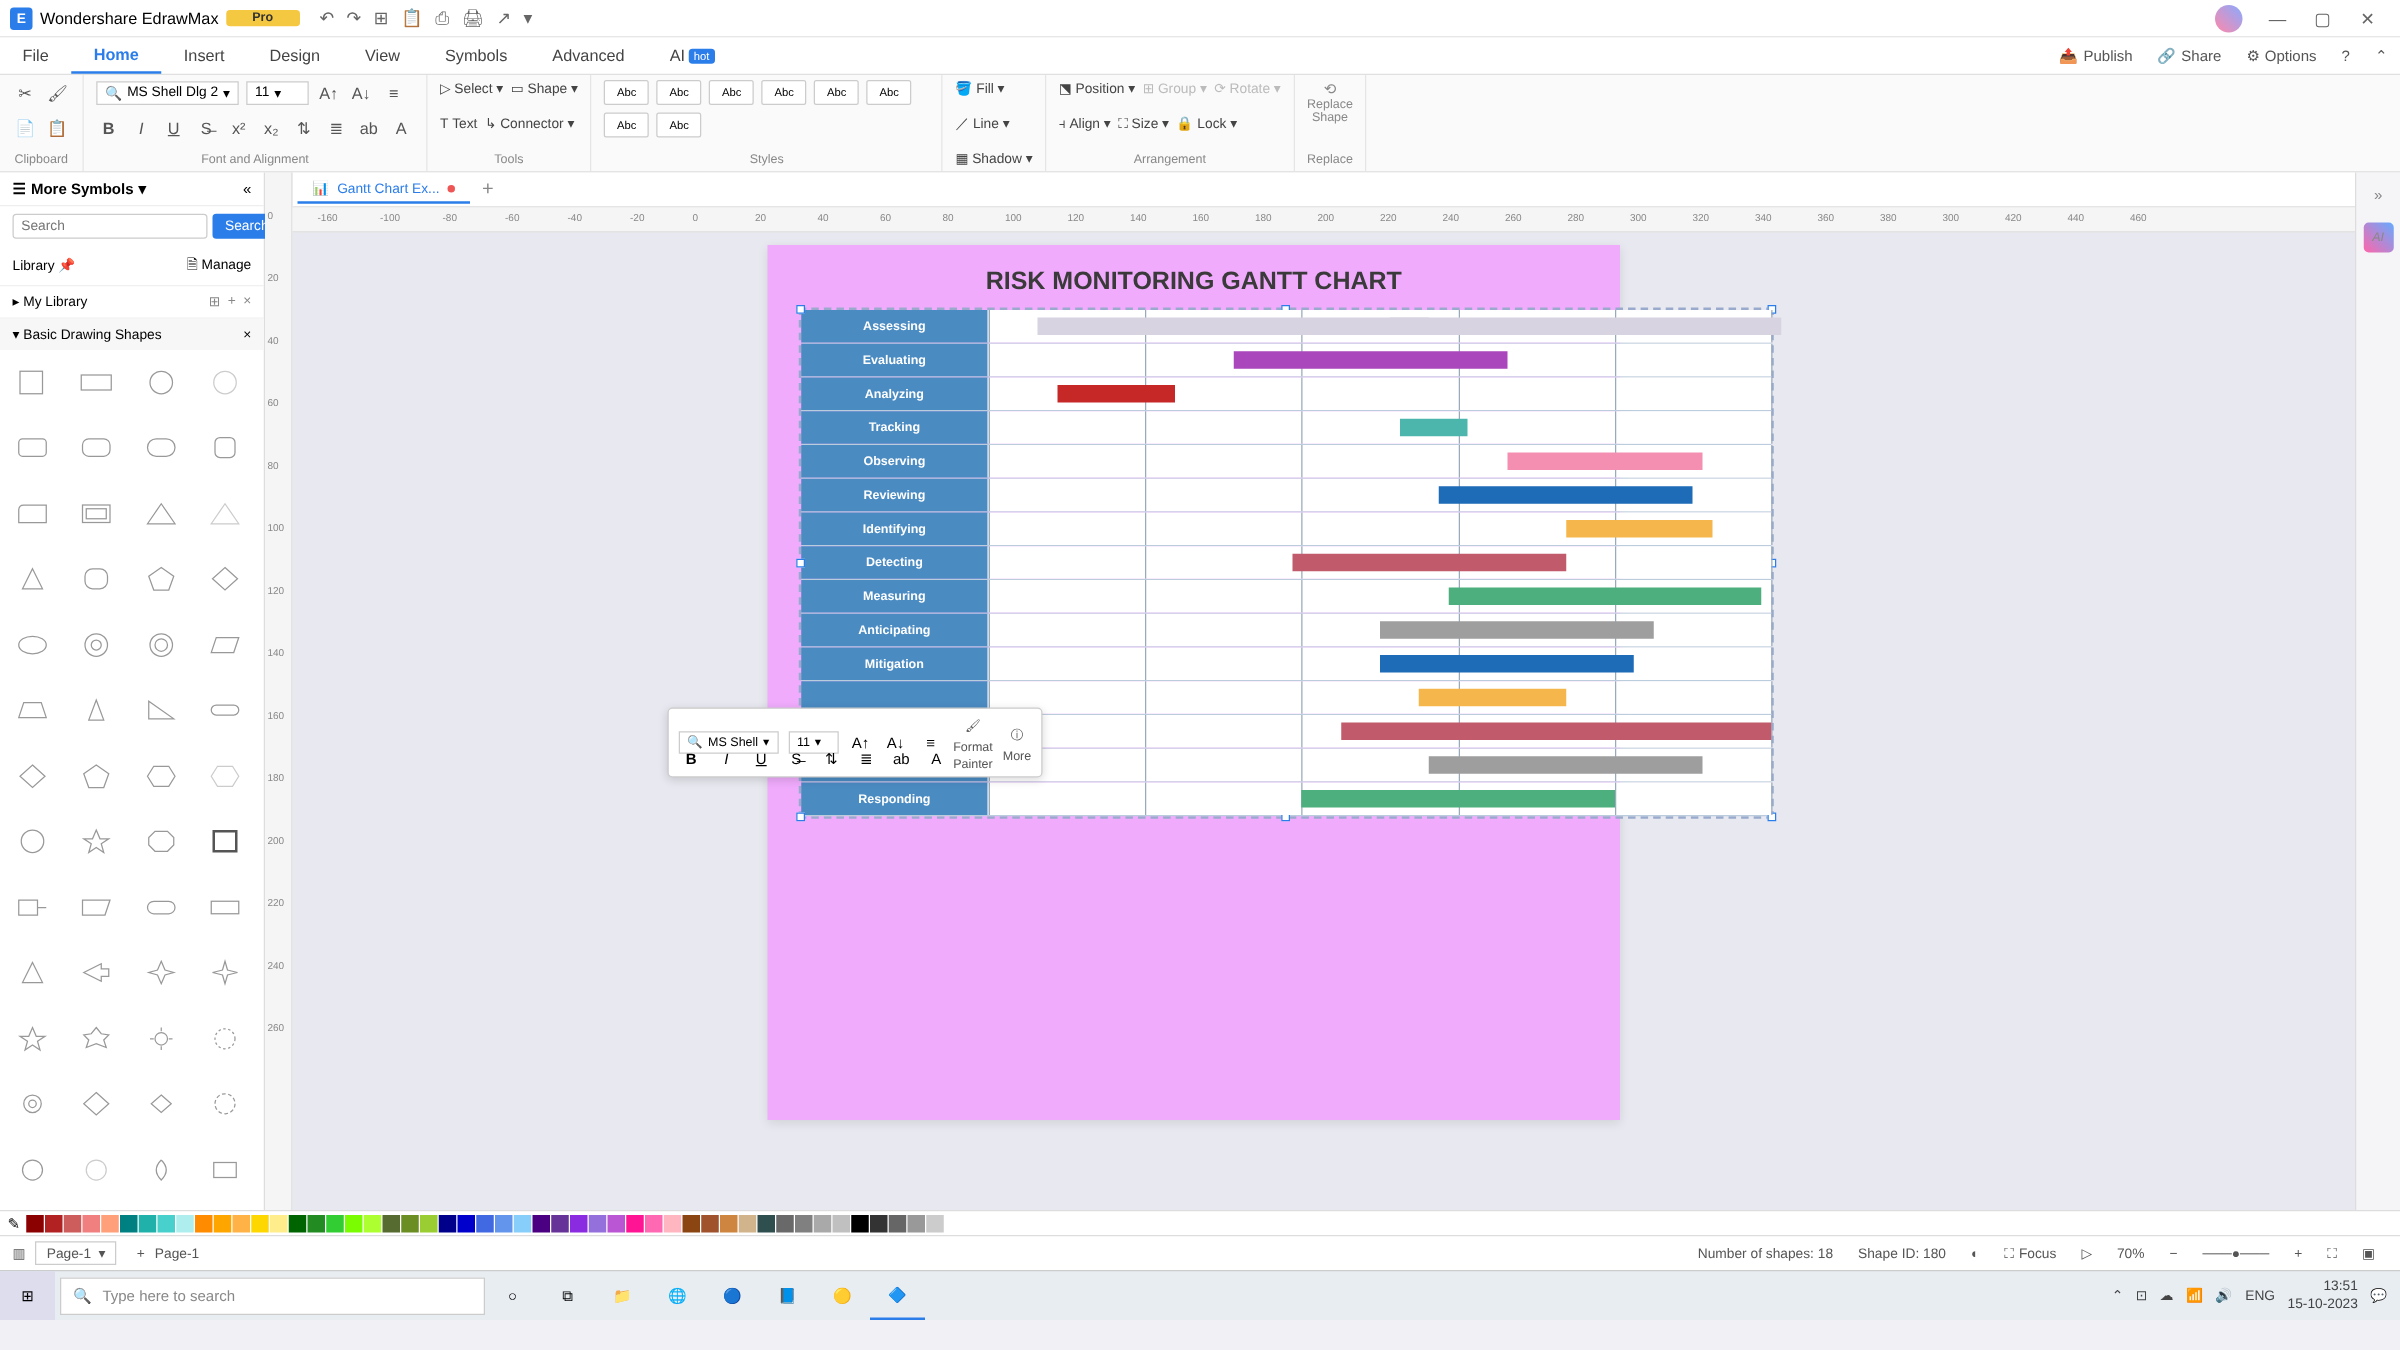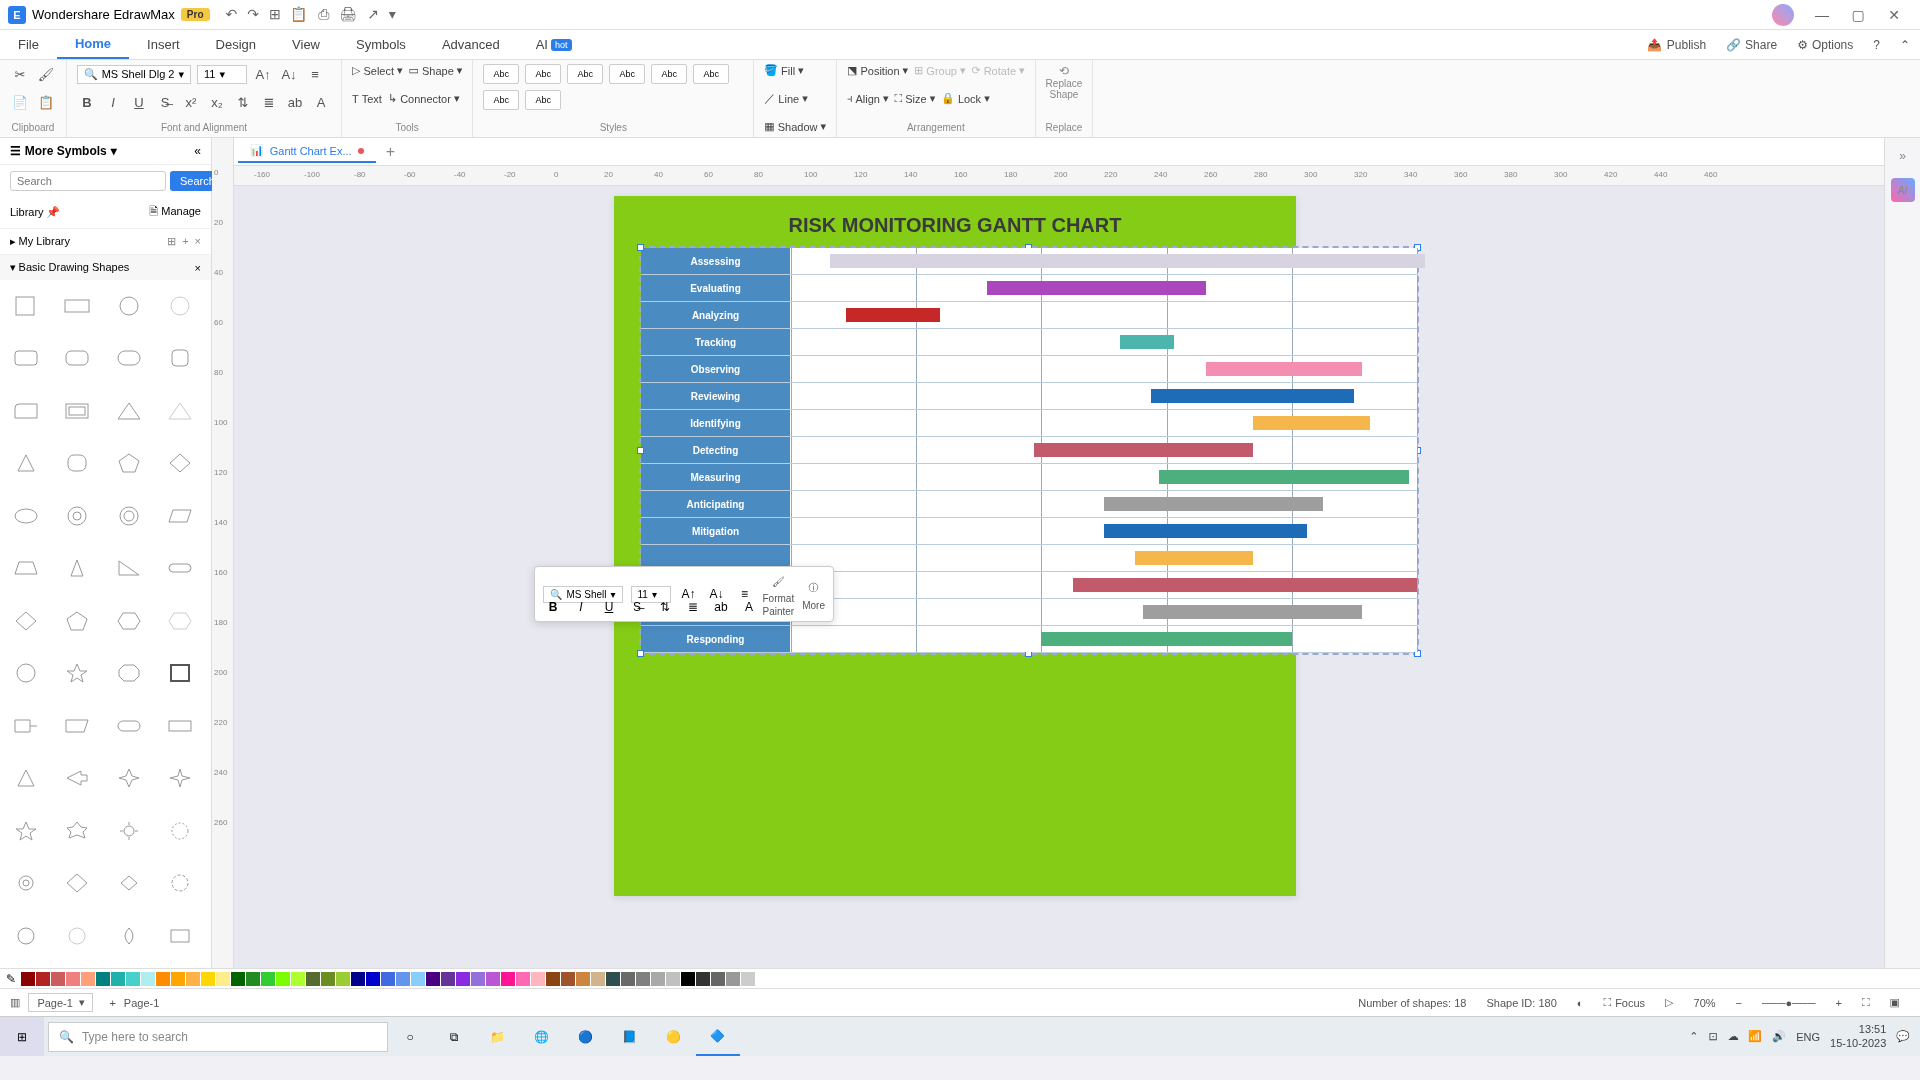--- a/index.html
+++ b/index.html
@@ -2,21 +2,21 @@
 <html><head>
 <meta charset="utf-8">
 <style>
 * { margin: 0; padding: 0; box-sizing: border-box; font-family: "Segoe UI", Arial, sans-serif; }
 body { background: #f0f0f5; width: 1920px; height: 1080px; overflow: hidden; font-size: 12px; }
 
 
 .titlebar { height: 30px; background: #fff; display: flex; align-items: center; padding: 0 8px; border-bottom: 1px solid #e0e0e0; }
 .titlebar .logo { width: 18px; height: 18px; background: #2b7de9; border-radius: 3px; display: flex; align-items: center; justify-content: center; color: #fff; font-weight: bold; font-size: 11px; }
 .titlebar .appname { margin-left: 6px; font-size: 13px; }
-.titlebar .pro { background: #f5c842; color: #333; font-size: 10px; padding: 1px 6px; border-radius: 3px; margin-left: 6px; font-weight: bold; }
+.titlebar .pro { background: #f5c842; color: #333; font-size: 10px; padding: 1px 21px; border-radius: 3px; margin-left: 6px; font-weight: bold; }
 .titlebar .qat { display: flex; gap: 10px; margin-left: 16px; }
 .titlebar .qat span { color: #666; cursor: pointer; font-size: 14px; }
 .titlebar .spacer { flex: 1; }
 .titlebar .winbtn { width: 36px; text-align: center; color: #666; cursor: pointer; font-size: 14px; }
 .titlebar .avatar { width: 22px; height: 22px; border-radius: 50%; background: linear-gradient(45deg,#f8a,#8af); margin-right: 10px; }
 
 
 .menubar { height: 30px; background: #fff; display: flex; align-items: center; border-bottom: 1px solid #e0e0e0; }
 .menubar .mitem { padding: 0 18px; height: 100%; display: flex; align-items: center; cursor: pointer; font-size: 13px; color: #444; }
 .menubar .mitem.active { border-bottom: 2px solid #2b7de9; color: #2b7de9; font-weight: 600; }
@@ -55,21 +55,21 @@
 
 
 .canvaswrap { flex: 1; display: flex; flex-direction: column; background: #e8e8f0; }
 .tabrow { height: 28px; background: #fff; display: flex; align-items: center; border-bottom: 1px solid #ddd; padding-left: 4px; }
 .doctab { padding: 4px 12px; background: #fff; color: #2b7de9; font-size: 11px; display: flex; align-items: center; gap: 6px; border-bottom: 2px solid #2b7de9; }
 .doctab .dot { width: 6px; height: 6px; background: #e55; border-radius: 50%; }
 .tabadd { margin-left: 10px; color: #888; font-size: 16px; cursor: pointer; }
 .hruler { height: 20px; background: #f5f5f5; border-bottom: 1px solid #ddd; position: relative; font-size: 8px; color: #888; }
 .hruler .htick { position: absolute; top: 4px; }
 .canvas { flex: 1; position: relative; overflow: hidden; }
-.page { position: absolute; left: 380px; top: 10px; width: 682px; height: 700px; background: #84cc16; box-shadow: 0 2px 8px rgba(0,0,0,0.1); }
+.page { position: absolute; left: 380px; top: 10px; width: 682px; height: 700px; background: #f0abfc; box-shadow: 0 2px 8px rgba(0,0,0,0.1); }
 .charttitle { text-align: center; font-size: 20px; font-weight: bold; color: #3a3a3a; padding: 18px 0 10px; }
 .gantt { position: absolute; left: 25px; top: 50px; width: 780px; border: 2px dashed #9ac; }
 .grow { display: flex; height: 27px; border-bottom: 1px solid #bcd; }
 .glabel { width: 150px; background: #4a8bc2; color: #fff; font-size: 10px; font-weight: bold; display: flex; align-items: center; justify-content: center; border-right: 1px solid #fff; }
 .gbars { flex: 1; position: relative; background: #fff; }
 .gbar { position: absolute; top: 6px; height: 14px; }
 .gline { position: absolute; top: 0; bottom: 0; width: 1px; background: #9ab; }
 .handle { position: absolute; width: 7px; height: 7px; background: #fff; border: 1px solid #2b7de9; }
 
 

